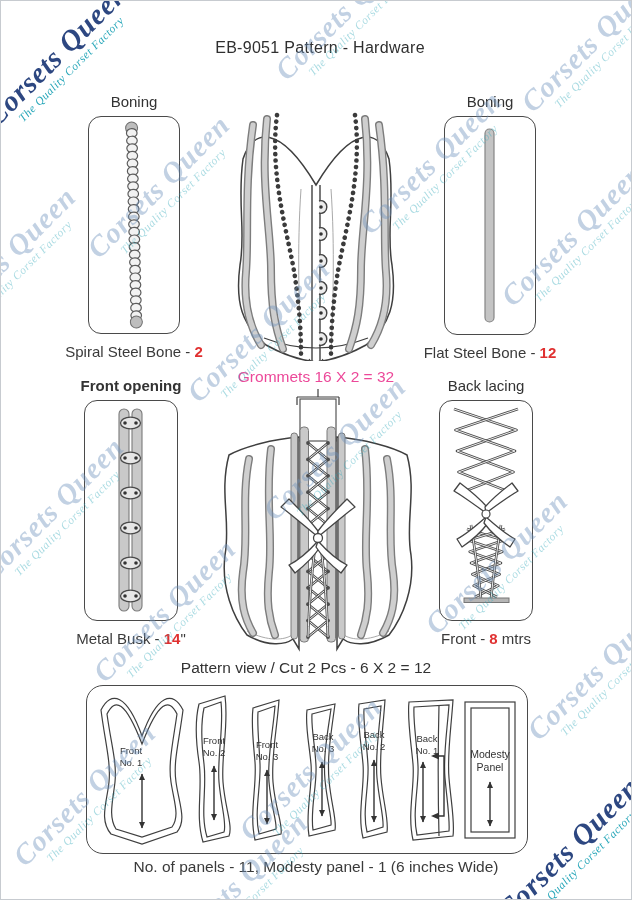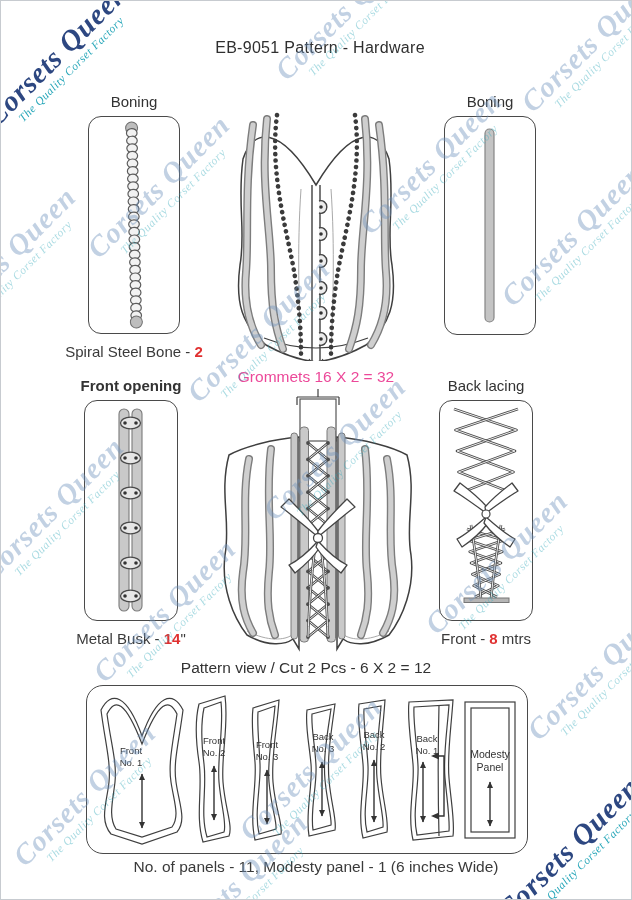--- a/index.html
+++ b/index.html
@@ -152,20 +152,23 @@
     </svg>
     <div class="center-caption" style="left:212px;top:367px;width:206px;">Grommets 16 X 2 = 32</div>
 
     <div class="fig-block" style="left:409px;top:92px;width:160px;">
       <div class="fig-heading">Boning</div>
       <div class="rbox" style="width:90px;height:217px;">
         <svg width="90" height="217" viewBox="0 0 90 217">
           <rect x="40" y="12" width="9" height="193" rx="4.5" fill="#c4c4c4" stroke="#858585" stroke-width="1.2"></rect>
         </svg>
       </div>
+      <div class="fig-caption">
+        <span>Flat Steel Bone - </span><span class="red">12</span><span></span>
+      </div>
     </div>
 
     <div class="fig-block" style="left:50px;top:376px;width:160px;">
       <div class="fig-heading bold">Front opening</div>
       <div class="rbox" style="width:92px;height:219px;">
         <svg width="92" height="219" viewBox="0 0 92 219">
           <rect x="34" y="8" width="10" height="202" rx="5" fill="#c9c9c9" stroke="#7a7a7a" stroke-width="1.1"></rect>
           <rect x="47" y="8" width="10" height="202" rx="5" fill="#c9c9c9" stroke="#7a7a7a" stroke-width="1.1"></rect>
           <g id="busk-clasps">
               <ellipse cx="45.5" cy="22" rx="10" ry="5.8" fill="#e6e6e6" stroke="#4a4a4a" stroke-width="1.3"></ellipse>

